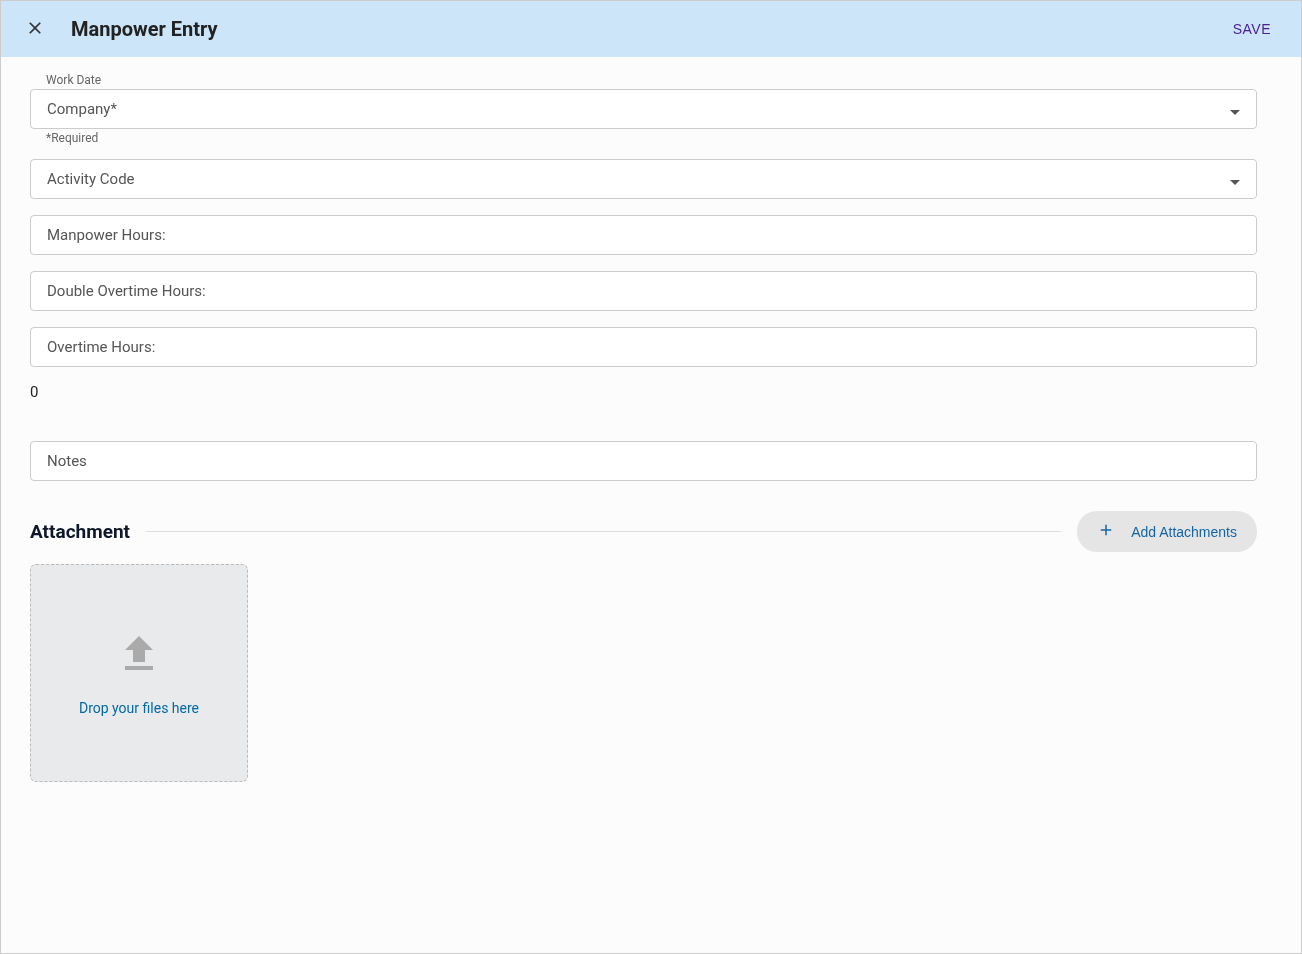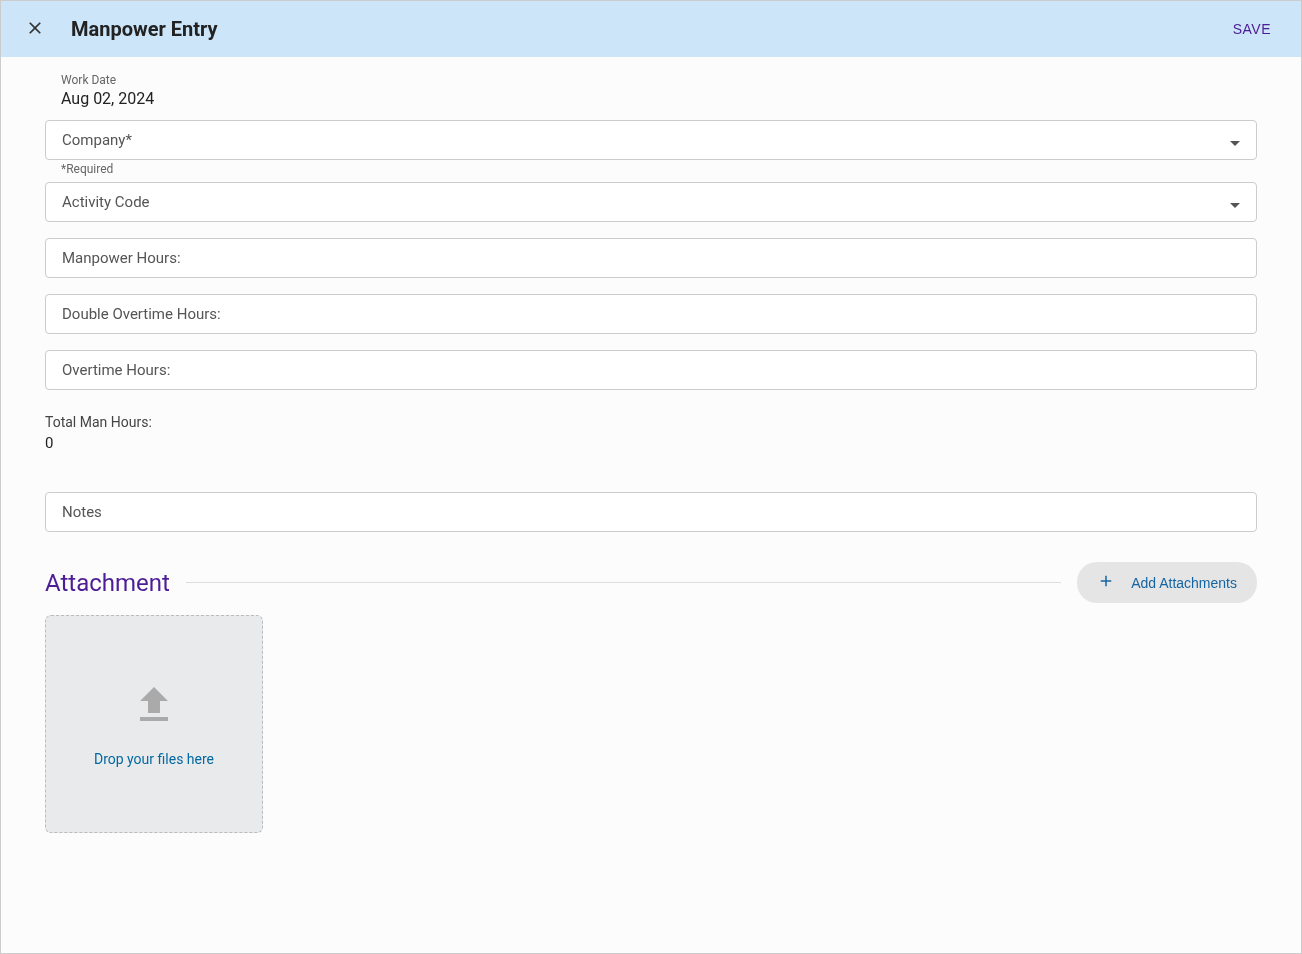--- a/index.html
+++ b/index.html
@@ -48,21 +48,21 @@
   border: none;
   font-size: 14px;
   font-weight: 500;
   letter-spacing: 0.5px;
   color: #4c1d95;
   cursor: pointer;
   padding: 8px 12px;
 }
 .content {
   background: #fcfcfd;
-  padding: 16px 44px 20px 44px;
+  padding: 16px 44px 20px 29px;
   height: calc(100% - 56px);
   overflow-y: auto;
 }
 .work-date-label {
   font-size: 12px;
   color: #666;
   margin-left: 16px;
   margin-bottom: 2px;
 }
 .work-date-value {
@@ -97,43 +97,43 @@
 .dropdown-arrow svg {
   width: 10px;
   height: 5px;
   fill: #555;
 }
 .helper-text {
   font-size: 12px;
   color: #666;
   margin-left: 16px;
   margin-top: -10px;
-  margin-bottom: 6px;
+  margin-bottom: 14px;
 }
 .total-label {
   font-size: 14px;
   color: #444;
   margin-top: 24px;
 }
 .total-value {
   font-size: 15px;
   color: #222;
   margin-top: 4px;
   margin-bottom: 40px;
 }
 .attachment-header {
   display: flex;
   align-items: center;
   margin-top: 30px;
   margin-bottom: 12px;
 }
 .attachment-title {
-  font-size: 24px;
-  color: #4c1d95;
-  font-weight: 400;
+  font-size: 19px;
+  color: #0f172a;
+  font-weight: 700;
 }
 .attachment-divider {
   flex: 1;
   height: 1px;
   background: #ddd;
   margin-left: 16px;
   margin-right: 16px;
 }
 .add-attachments-btn {
   background: #e5e5e5;
@@ -189,21 +189,20 @@
         </svg>
     </span>
   </button>
   <div class="header-title">Manpower Entry</div>
   <button class="save-btn">SAVE</button>
 </div>
 
 <div class="content">
 
   <div class="work-date-label">Work Date</div>
-  <div class="work-date-value">Aug 02, 2024</div>
 
   <div class="field select" style="margin-bottom:12px;">
     <span class="field-label">Company*</span>
     <span class="dropdown-arrow">
       <svg viewBox="0 0 10 5">
           <path d="M0 0 L5 5 L10 0 Z"></path>
         </svg>
     </span>
   </div>
   <div class="helper-text">*Required</div>
@@ -223,21 +222,20 @@
   </div>
 
   <div class="field">
     <span class="field-label">Double Overtime Hours:</span>
   </div>
 
   <div class="field">
     <span class="field-label">Overtime Hours:</span>
   </div>
 
-  <div class="total-label">Total Man Hours:</div>
   <div class="total-value">0</div>
 
   <div class="field">
     <span class="field-label">Notes</span>
   </div>
 
   <div class="attachment-header">
     <div class="attachment-title">Attachment</div>
     <div class="attachment-divider"></div>
     <button class="add-attachments-btn">

